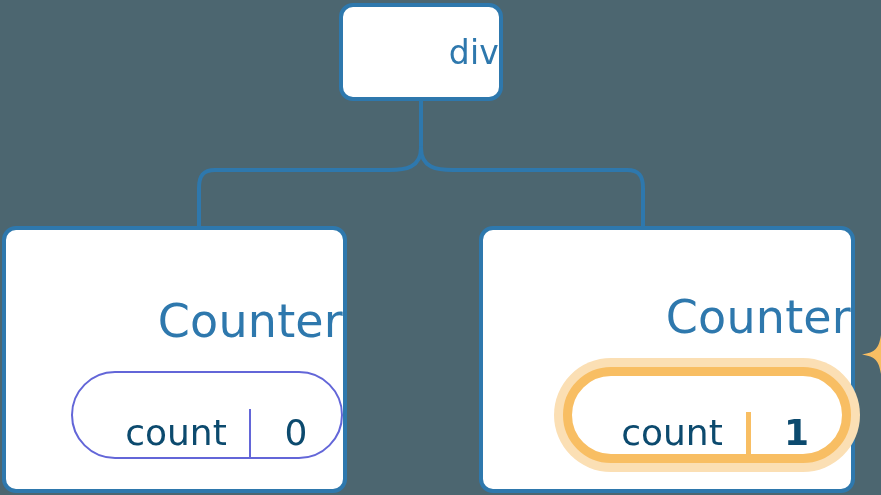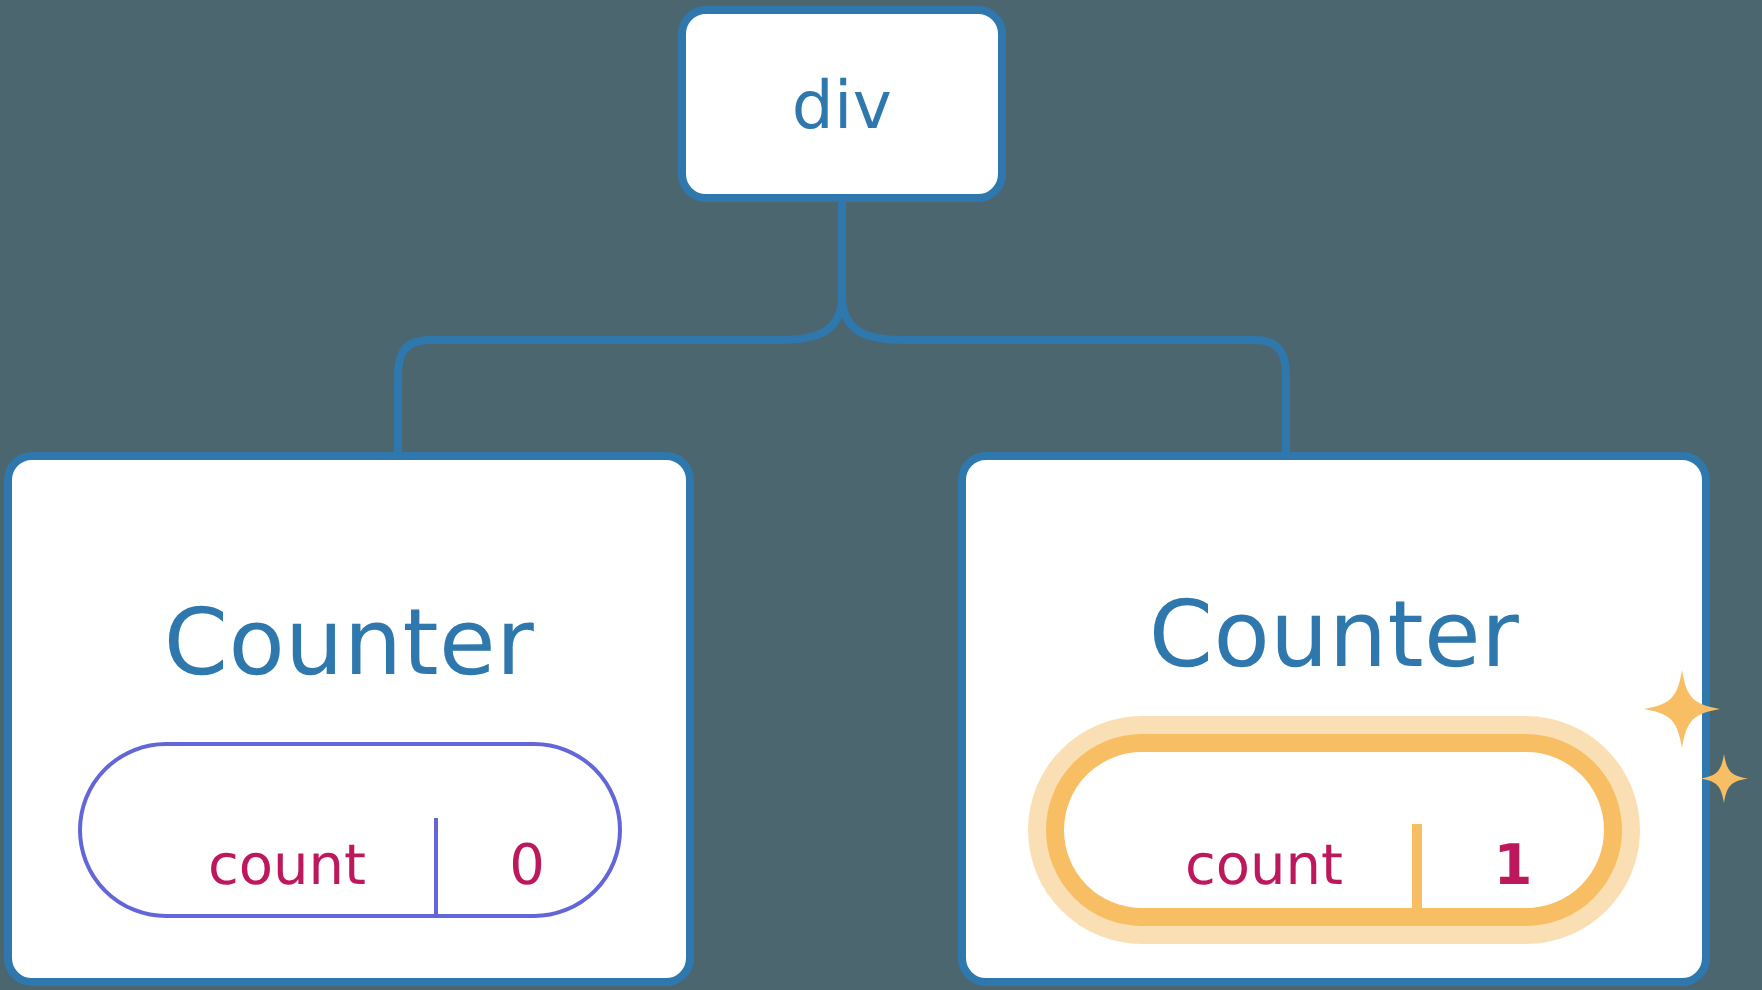--- a/index.html
+++ b/index.html
@@ -34,21 +34,21 @@
 
   
   .node {
     position: absolute;
     background: #FFFFFF;
     border: 4px solid #2E78AD;
     border-radius: 14px;
     box-sizing: border-box;
     display: flex;
     flex-direction: column;
-    align-items: center;
+    align-items: flex-end;
     justify-content: center;
   }
 
   .node-title {
     color: #2E78AD;
     font-size: 46px;
     font-weight: 400;
     letter-spacing: 0.2px;
     line-height: 1;
     white-space: nowrap;
@@ -103,22 +103,22 @@
     background: #FFFFFF;
     box-sizing: border-box;
     z-index: 2;
   }
 
   .pill-key,
   .pill-val {
     display: flex;
     align-items: center;
     justify-content: center;
-    color: #be185d;
-    font-size: 28px;
+    color: #0c4a6e;
+    font-size: 36px;
     line-height: 1;
     box-sizing: border-box;
     white-space: nowrap;
     margin-top: 36px;
   }
 
   .pill-key {
     width: 176px;
     padding-left: 30px;
   }

